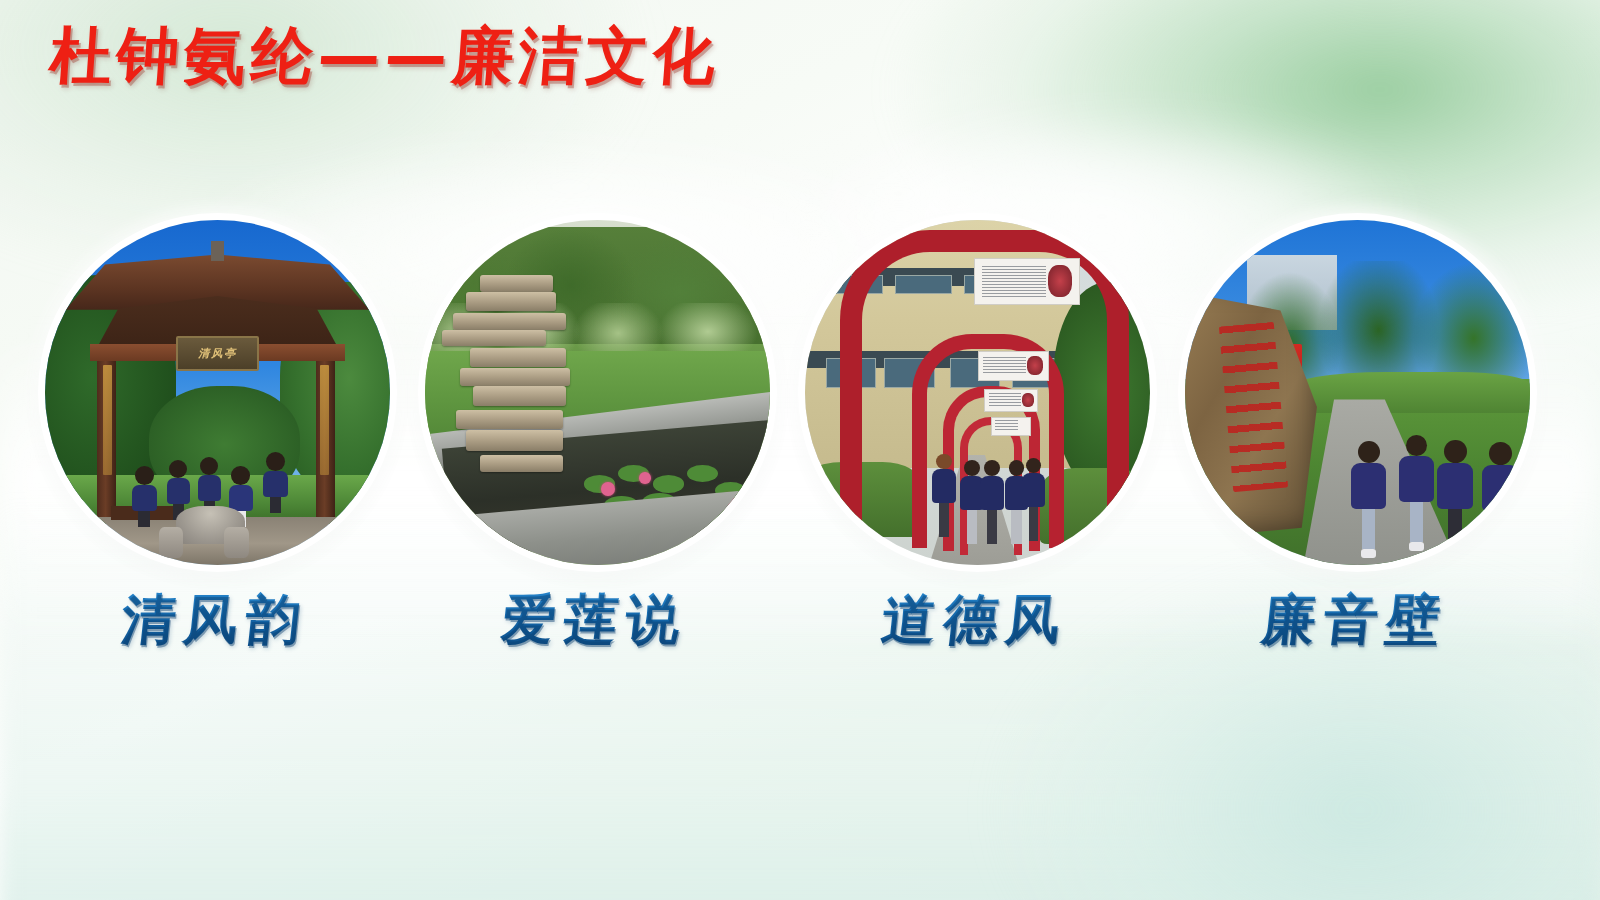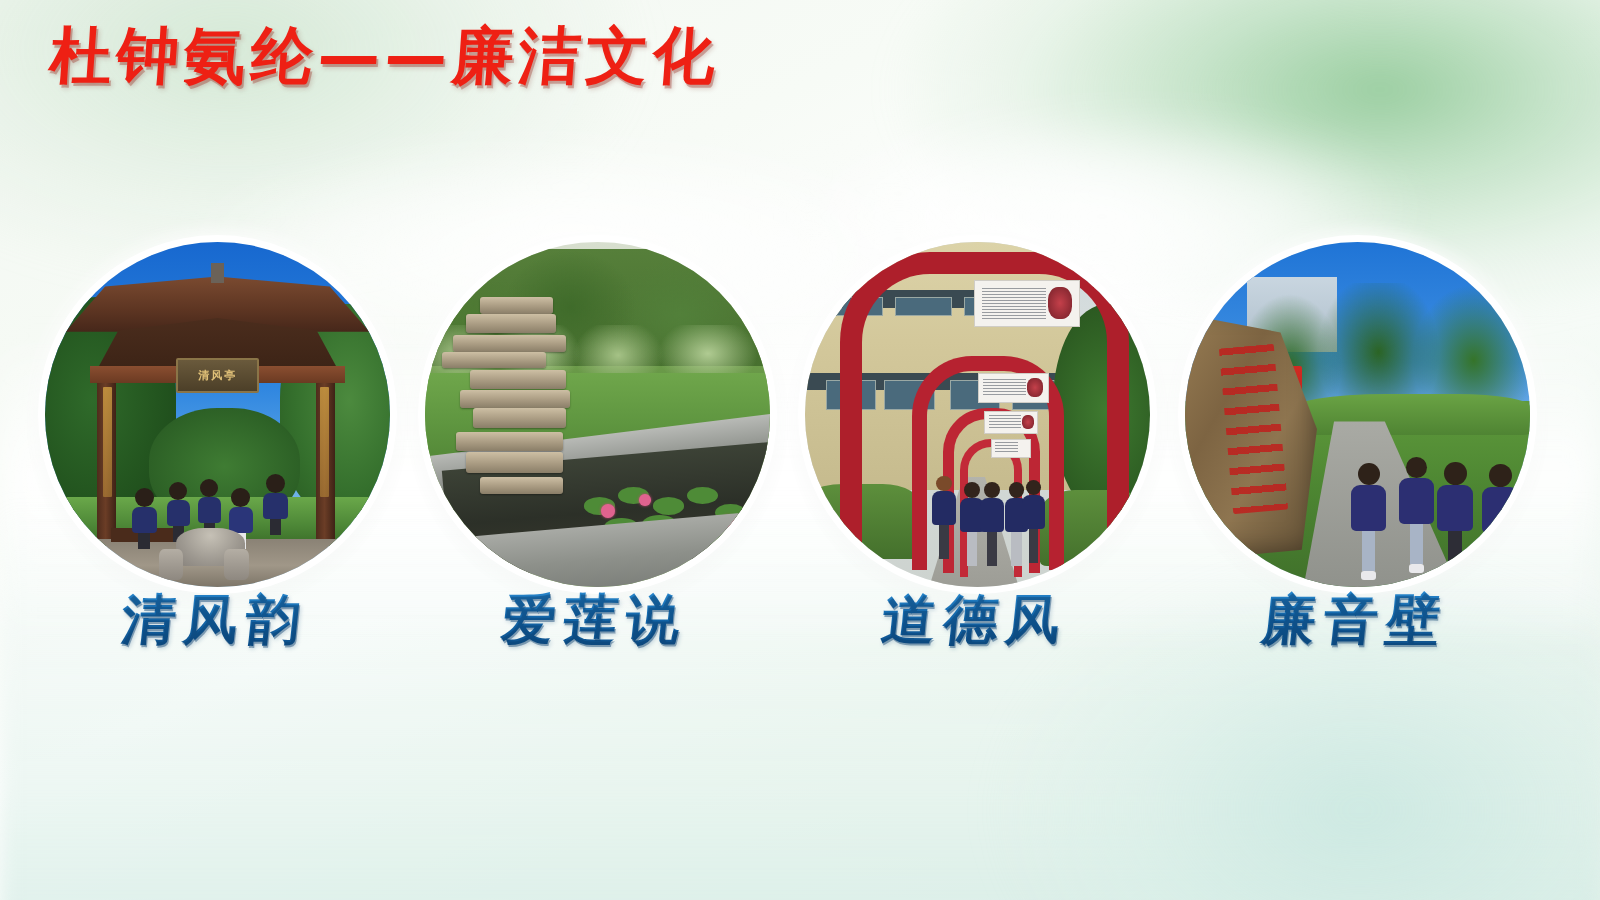--- a/index.html
+++ b/index.html
@@ -40,21 +40,21 @@
   .title{
     position:absolute;left:50px;top:22px;
     font-family:"DejaVu Sans","Liberation Sans",sans-serif;
     font-size:62px;font-weight:bold;letter-spacing:5px;
     color:#ee2014;line-height:1.1;white-space:nowrap;
     text-shadow:2px 3px 0 rgba(150,30,20,.32), 3px 4px 5px rgba(120,40,30,.22);
     transform:skewX(-4deg);
   }
 
   
-  .row{position:absolute;left:0;top:224px;width:1600px;height:380px;}
+  .row{position:absolute;left:0;top:202px;width:1600px;height:380px;font-style:italic;}
   .cell{position:absolute;top:0;width:380px;height:380px;}
   .cell.c0{left:25px}.cell.c1{left:405px}.cell.c2{left:785px}.cell.c3{left:1165px}
 
   .photo{
     position:absolute;left:20px;top:18px;width:345px;height:345px;
     border-radius:50%;overflow:hidden;
     box-shadow:0 0 0 7px rgba(255,255,255,.96),
                0 0 18px 10px rgba(255,255,255,.88),
                0 6px 20px rgba(90,110,95,.16);
   }

